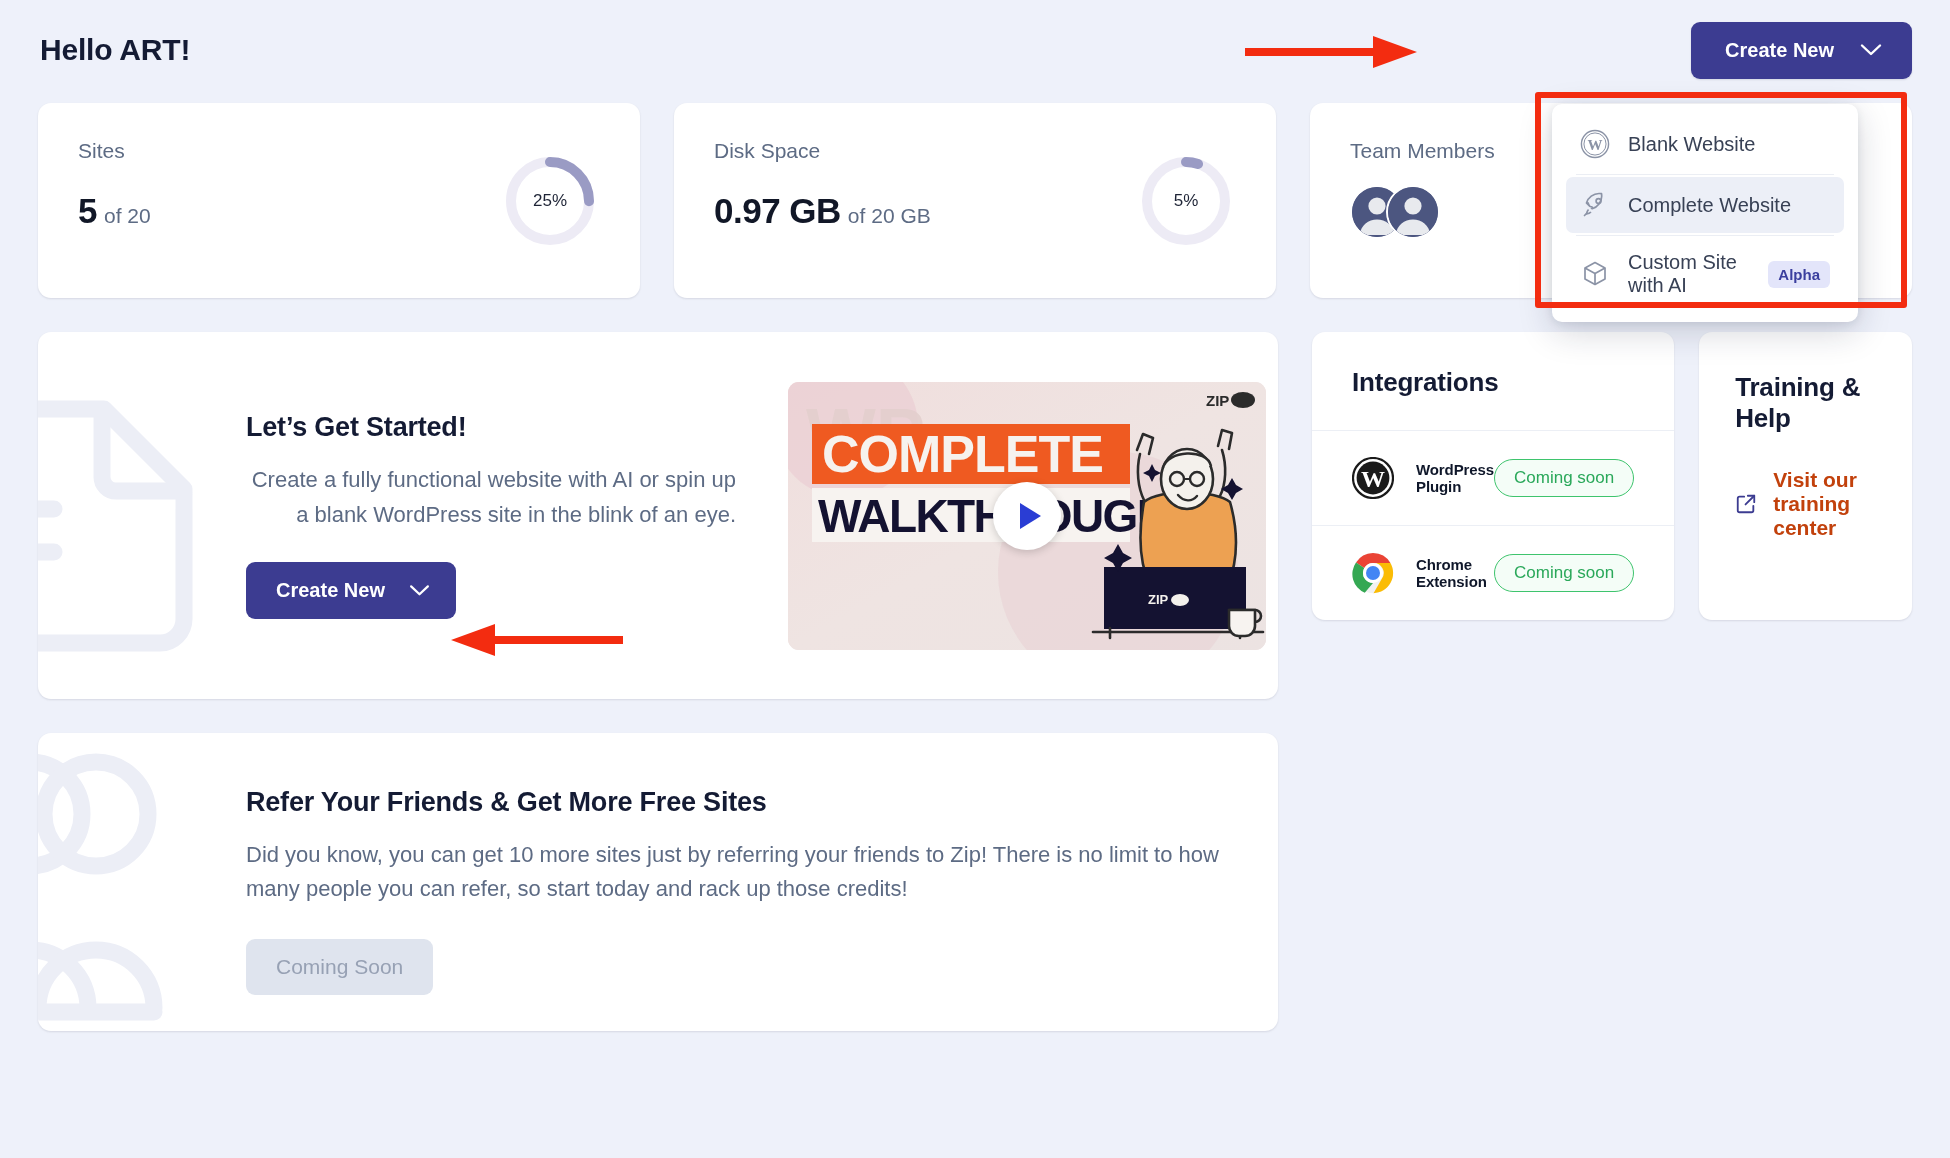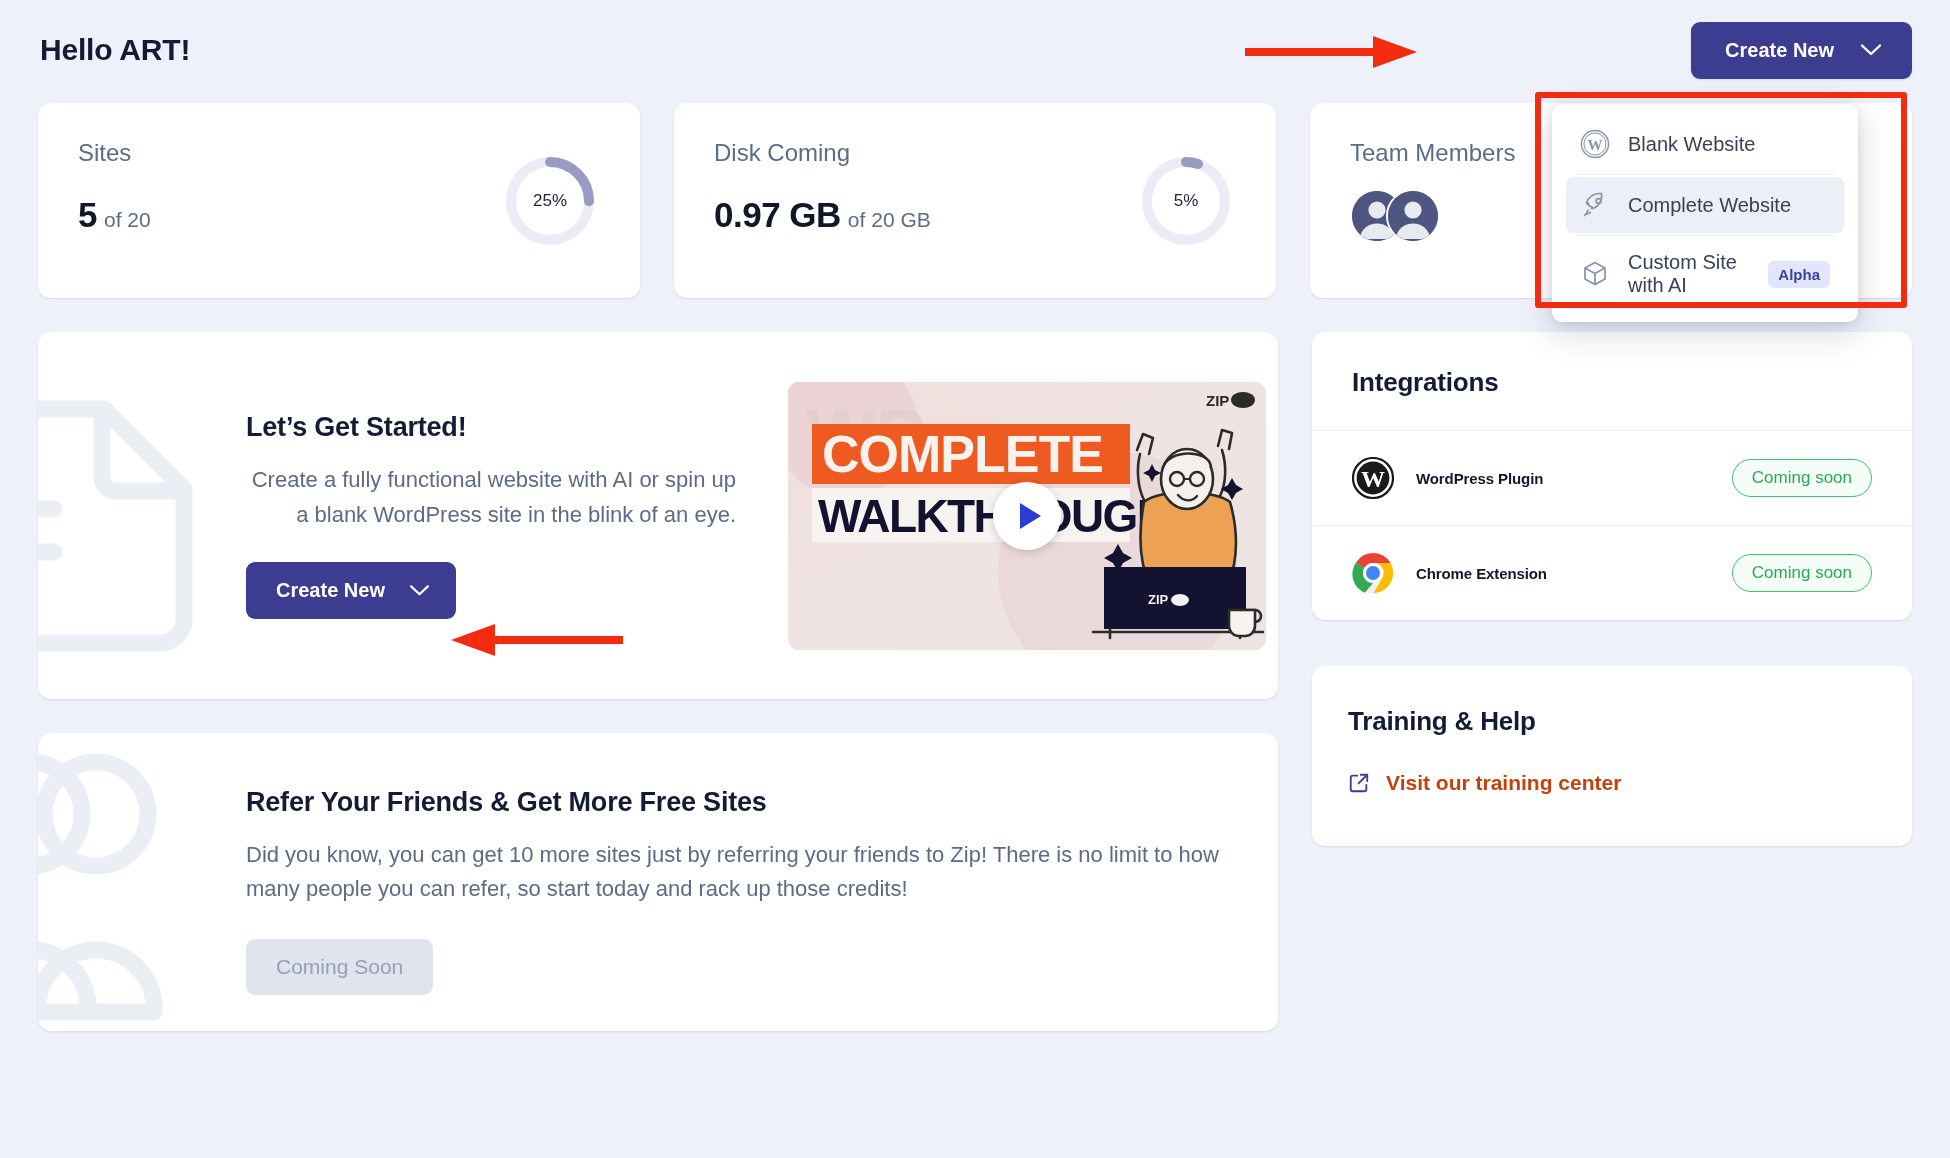--- a/index.html
+++ b/index.html
@@ -66,21 +66,21 @@
   }
   .stat-card {
     flex: 1 1 0;
     height: 195px;
     padding: 36px 42px 0 40px;
     display: flex;
     justify-content: space-between;
     position: relative;
   }
   .stat-label {
-    font-size: 24px;
+    font-size: 21px;
     color: #5d6b84;
     font-weight: 400;
   }
   .stat-value {
     margin-top: 28px;
     font-size: 35px;
     font-weight: 700;
     color: #111727;
     letter-spacing: -0.5px;
     display: flex;
@@ -111,21 +111,21 @@
   .avatar + .avatar { margin-left: -18px; }
 
   
   .grid {
     display: flex;
     gap: 34px;
     margin-top: 34px;
     align-items: flex-start;
   }
   .col-left { flex: 0 0 1240px; display: flex; flex-direction: column; gap: 34px; }
-  .col-right { flex: 1 1 auto; display: flex; flex-direction: column; gap: 46px; }
+  .col-right { flex: 1 1 auto; display: flex; flex-direction: row; gap: 25px; }
 
   
   .started-card {
     position: relative;
     height: 367px;
     overflow: hidden;
     display: flex;
     align-items: center;
     padding-left: 208px;
   }
@@ -307,21 +307,21 @@
         <svg width="96" height="96" viewBox="0 0 96 96">
           <circle cx="48" cy="48" r="39" fill="none" stroke="#edebf5" stroke-width="10"></circle>
           <circle cx="48" cy="48" r="39" fill="none" stroke="#9a9bc4" stroke-width="10" stroke-linecap="round" stroke-dasharray="61.3 245.0" transform="rotate(-90 48 48)"></circle>
         </svg>
         <div class="pct">25%</div>
       </div>
     </div>
 
     <div class="card stat-card">
       <div>
-        <div class="stat-label">Disk Coming</div>
+        <div class="stat-label">Disk Space</div>
         <div class="stat-value">
           <span>0.97 GB</span>
           <span class="sub">of 20 GB</span>
         </div>
       </div>
       <div class="donut">
         <svg width="96" height="96" viewBox="0 0 96 96">
           <circle cx="48" cy="48" r="39" fill="none" stroke="#edebf5" stroke-width="10"></circle>
           <circle cx="48" cy="48" r="39" fill="none" stroke="#9a9bc4" stroke-width="10" stroke-linecap="round" stroke-dasharray="12.3 294.0" transform="rotate(-90 48 48)"></circle>
         </svg>

